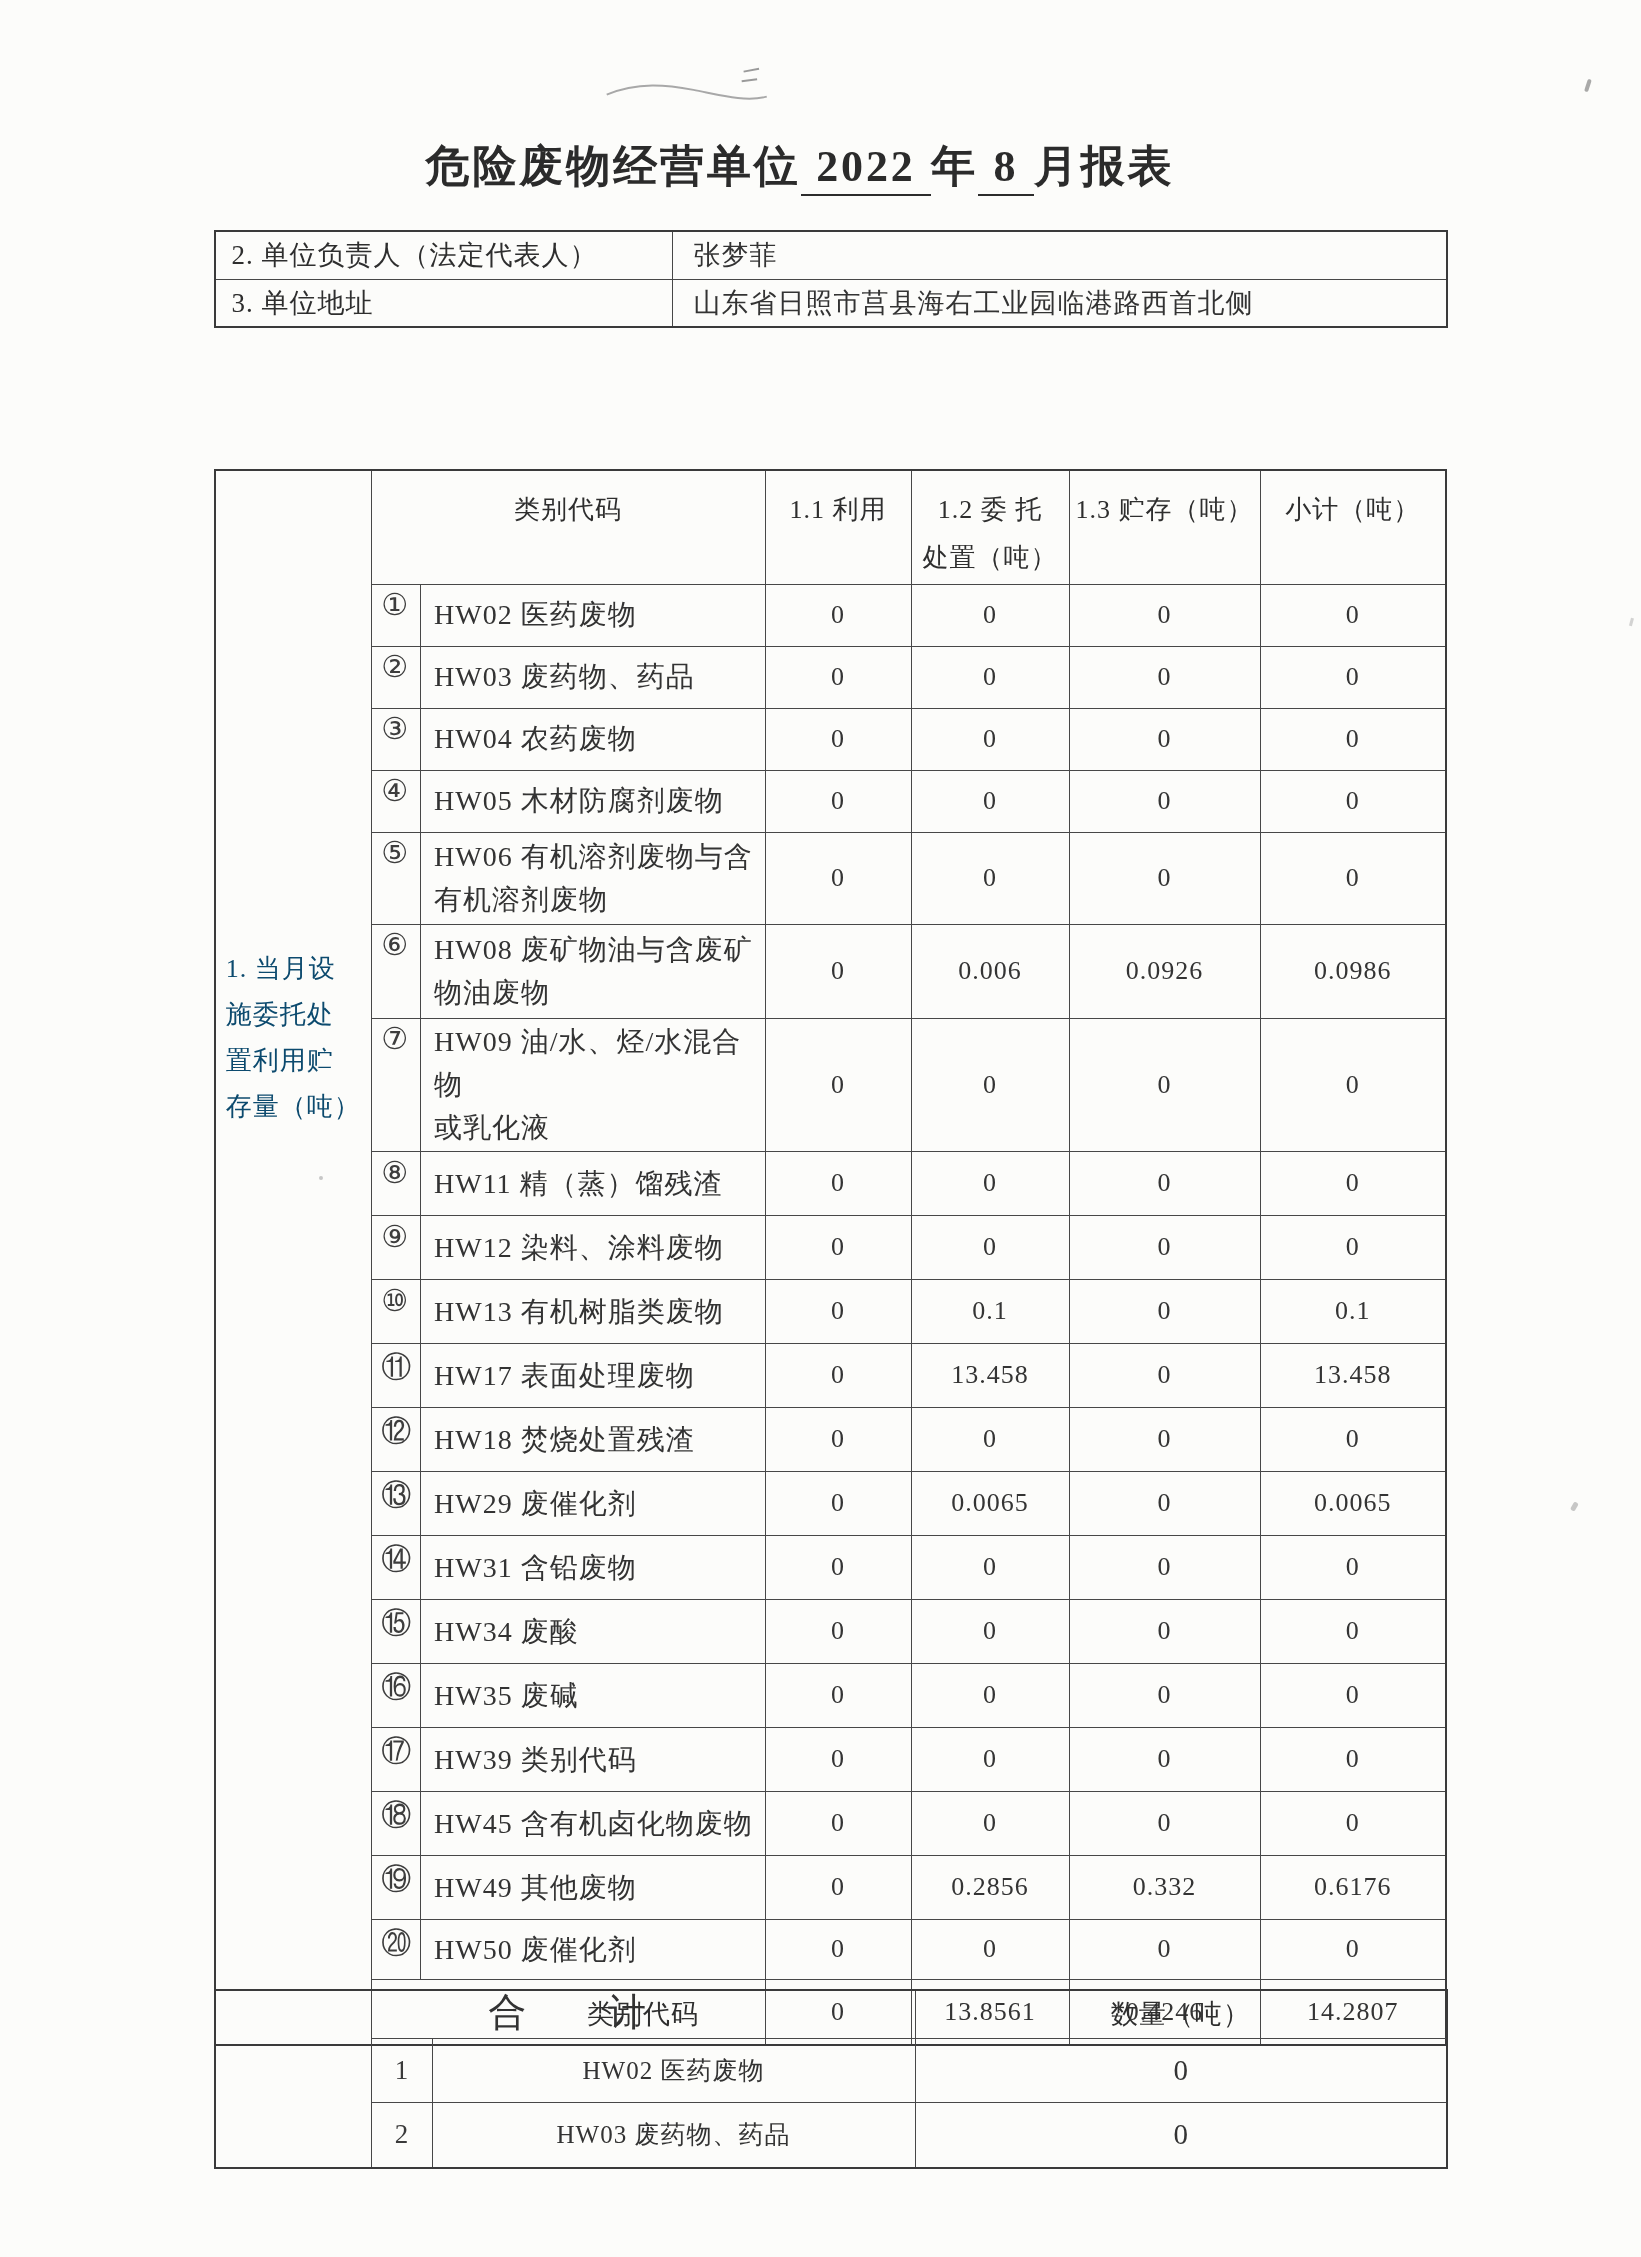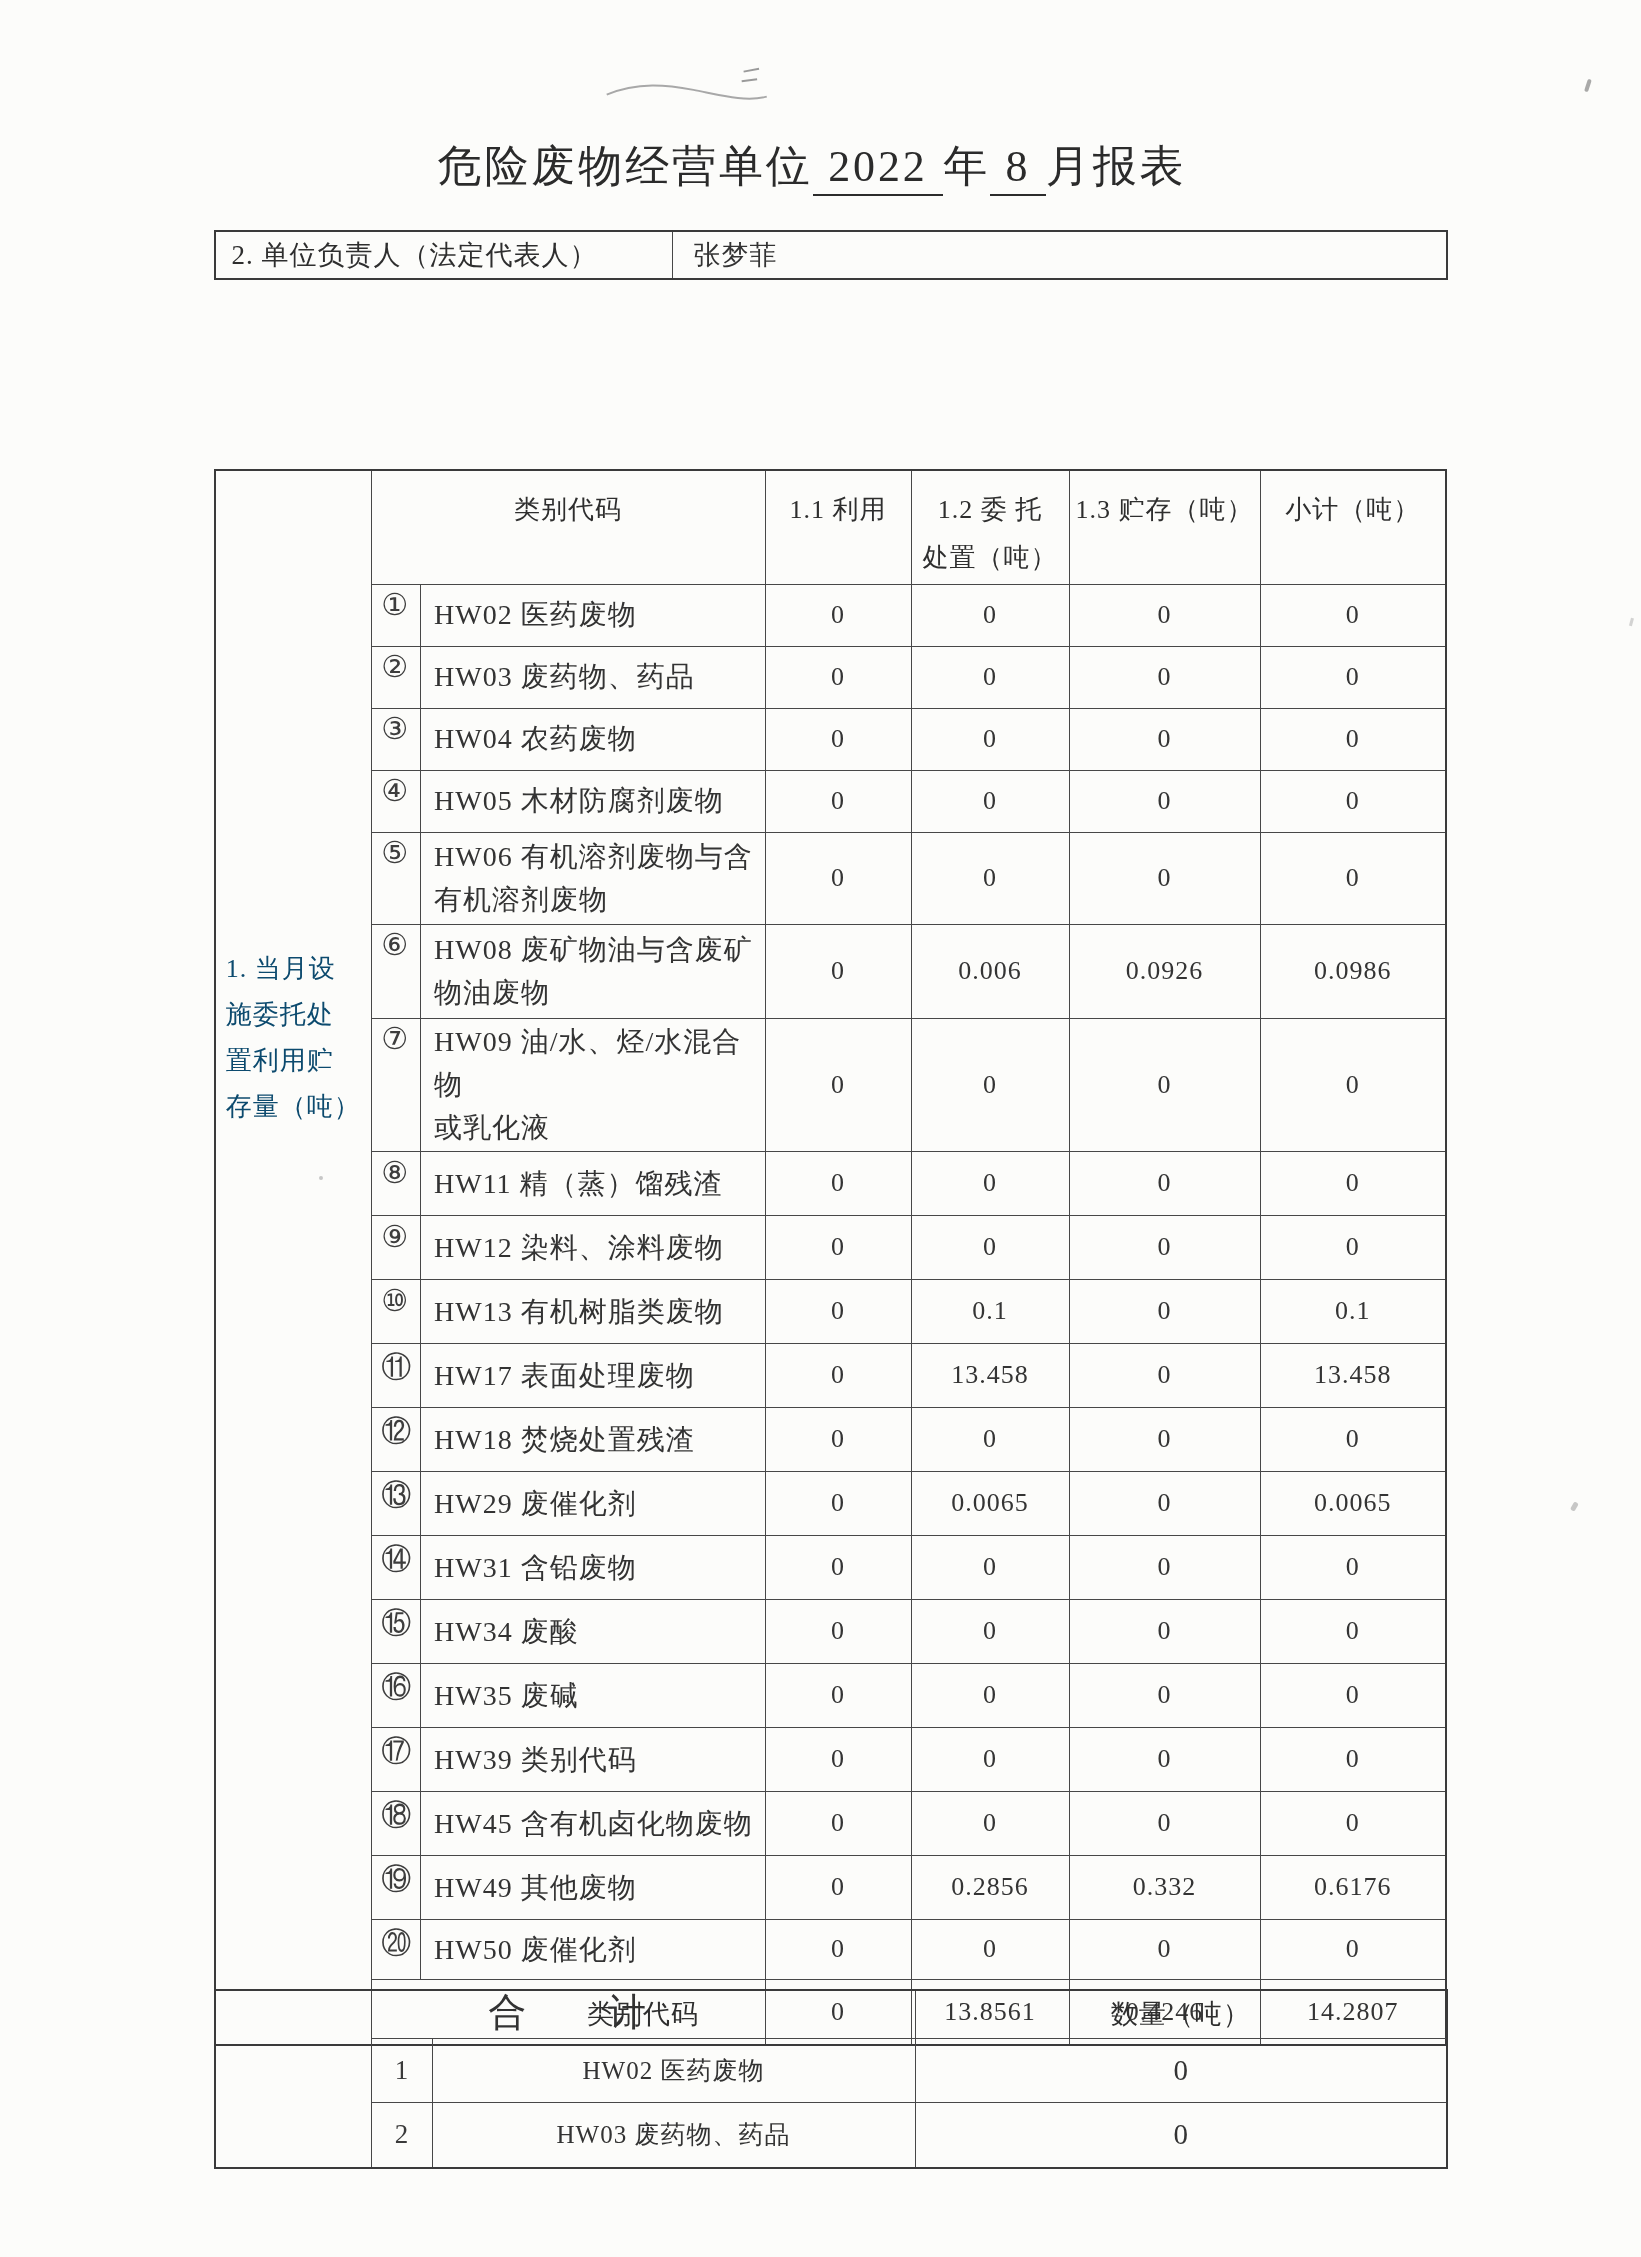--- a/index.html
+++ b/index.html
@@ -1,21 +1,21 @@
 <!DOCTYPE html>
 <html><head>
 <meta charset="utf-8">
 <style>
   html,body{margin:0;padding:0;background:#f7f7f5;}
   .page{position:relative;width:1641px;height:2257px;background:#fcfcfa;
         font-family:"Liberation Serif","DejaVu Serif",serif;color:#2e2e2e;overflow:hidden;}
 
   
-  .title{position:absolute;left:189px;top:137px;width:1246px;text-align:center;
-         font-size:44px;font-weight:400;letter-spacing:2.9px;color:#2b2b2b;white-space:nowrap;}
+  .title{position:absolute;left:177px;top:137px;width:1246px;text-align:center;
+         font-size:44px;font-weight:700;letter-spacing:2.9px;color:#2b2b2b;white-space:nowrap;}
   .title .u{border-bottom:2.9px solid #2c2c2c;padding:0 15.4px 2.9px;}
 
   
   table.tbl{position:absolute;left:214px;border-collapse:collapse;table-layout:fixed;
             background:transparent;}
   table.tbl{border:2.9px solid #3a3a3a;}
   table.tbl td{border:1.9px solid #474747;overflow:hidden;}
 
   .info{top:230px;width:1232px;}
   .info td.lbl{padding-left:15.4px;font-size:27px;letter-spacing:1px;}
@@ -69,20 +69,24 @@
 
   <table class="tbl info">
     <colgroup>
         <col style="width:457px">
         <col style="width:775px">
       </colgroup>
     <tbody>
     <tr style="height:48px">
       <td class="lbl">2. 单位负责人（法定代表人）</td>
       <td class="val">张梦菲</td>
+    </tr>
+    <tr style="height:48px">
+      <td class="lbl">3. 单位地址</td>
+      <td class="val">山东省日照市莒县海右工业园临港路西首北侧</td>
     </tr>
   </tbody>
     </table>
 
   <table class="tbl main">
     <colgroup>
       <col style="width:156px">
         <col style="width:49px">
         <col style="width:345px">
       <col style="width:146px">

